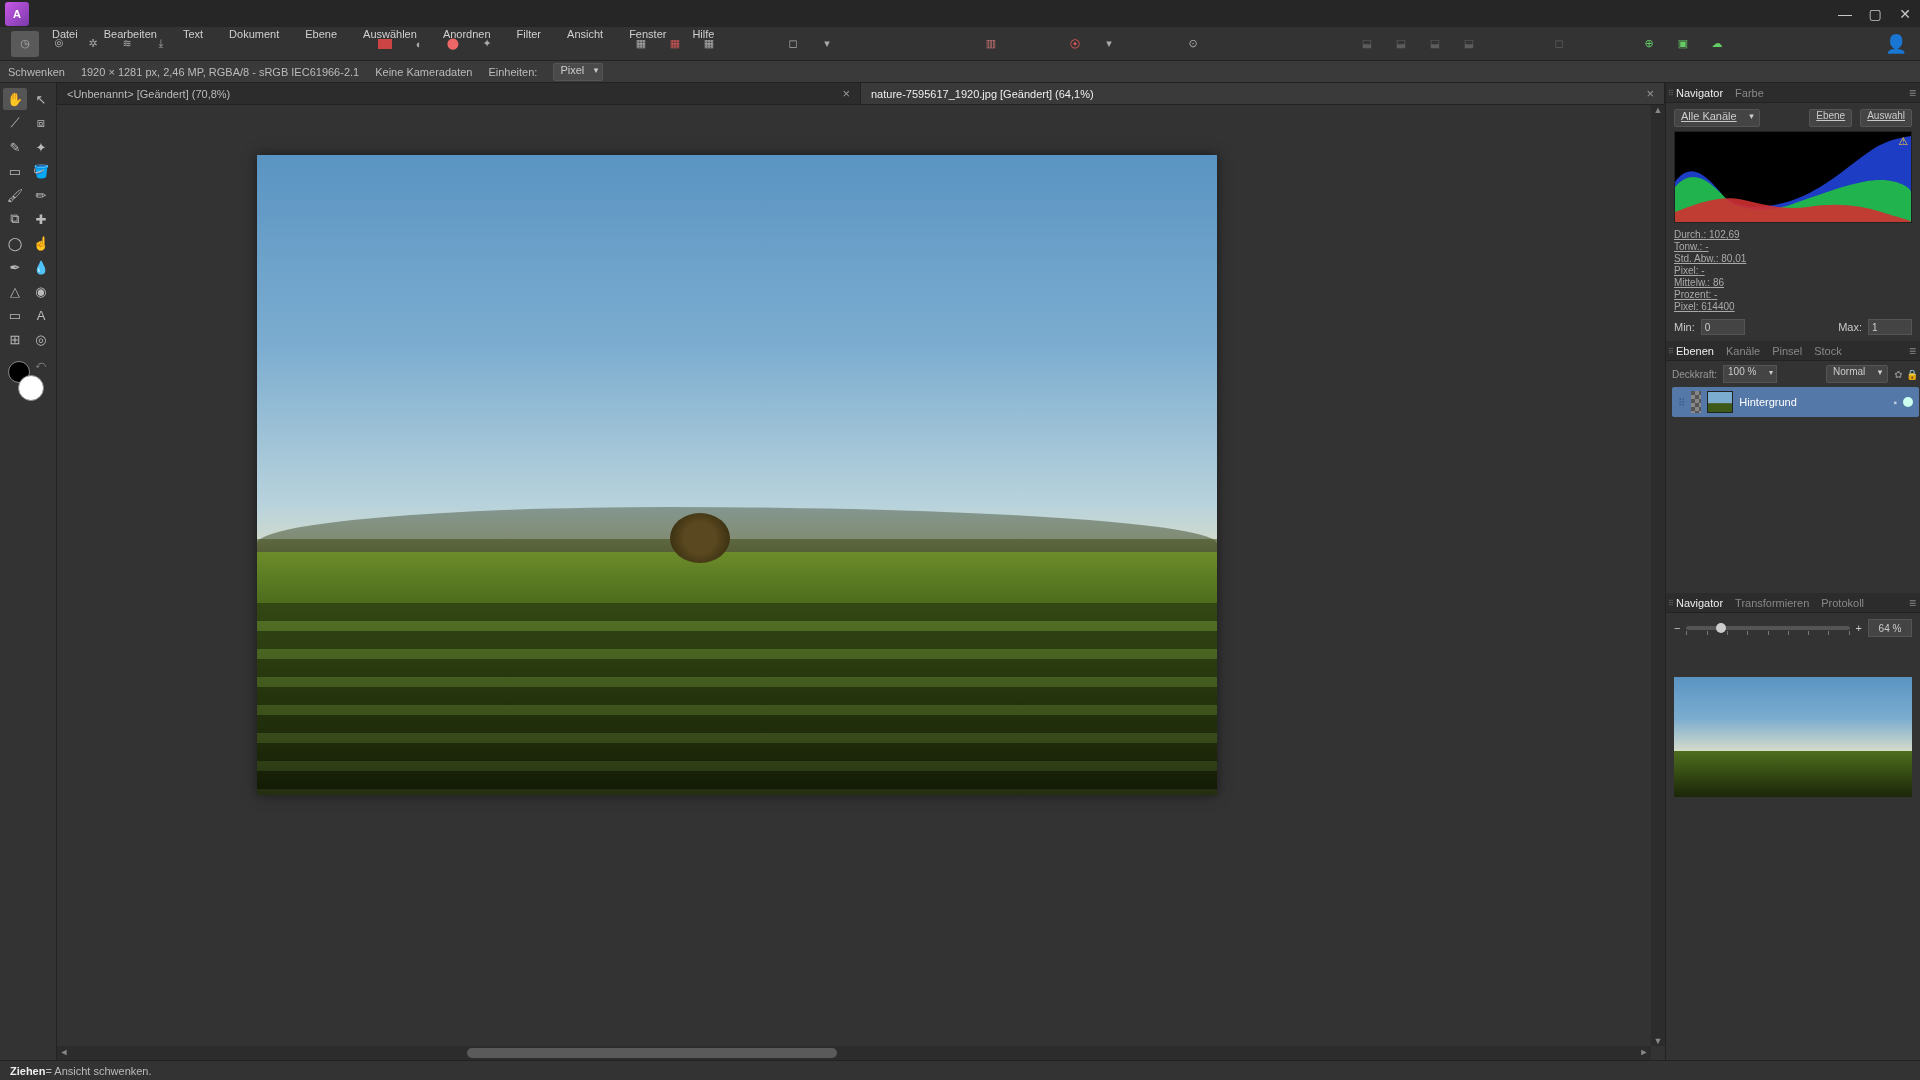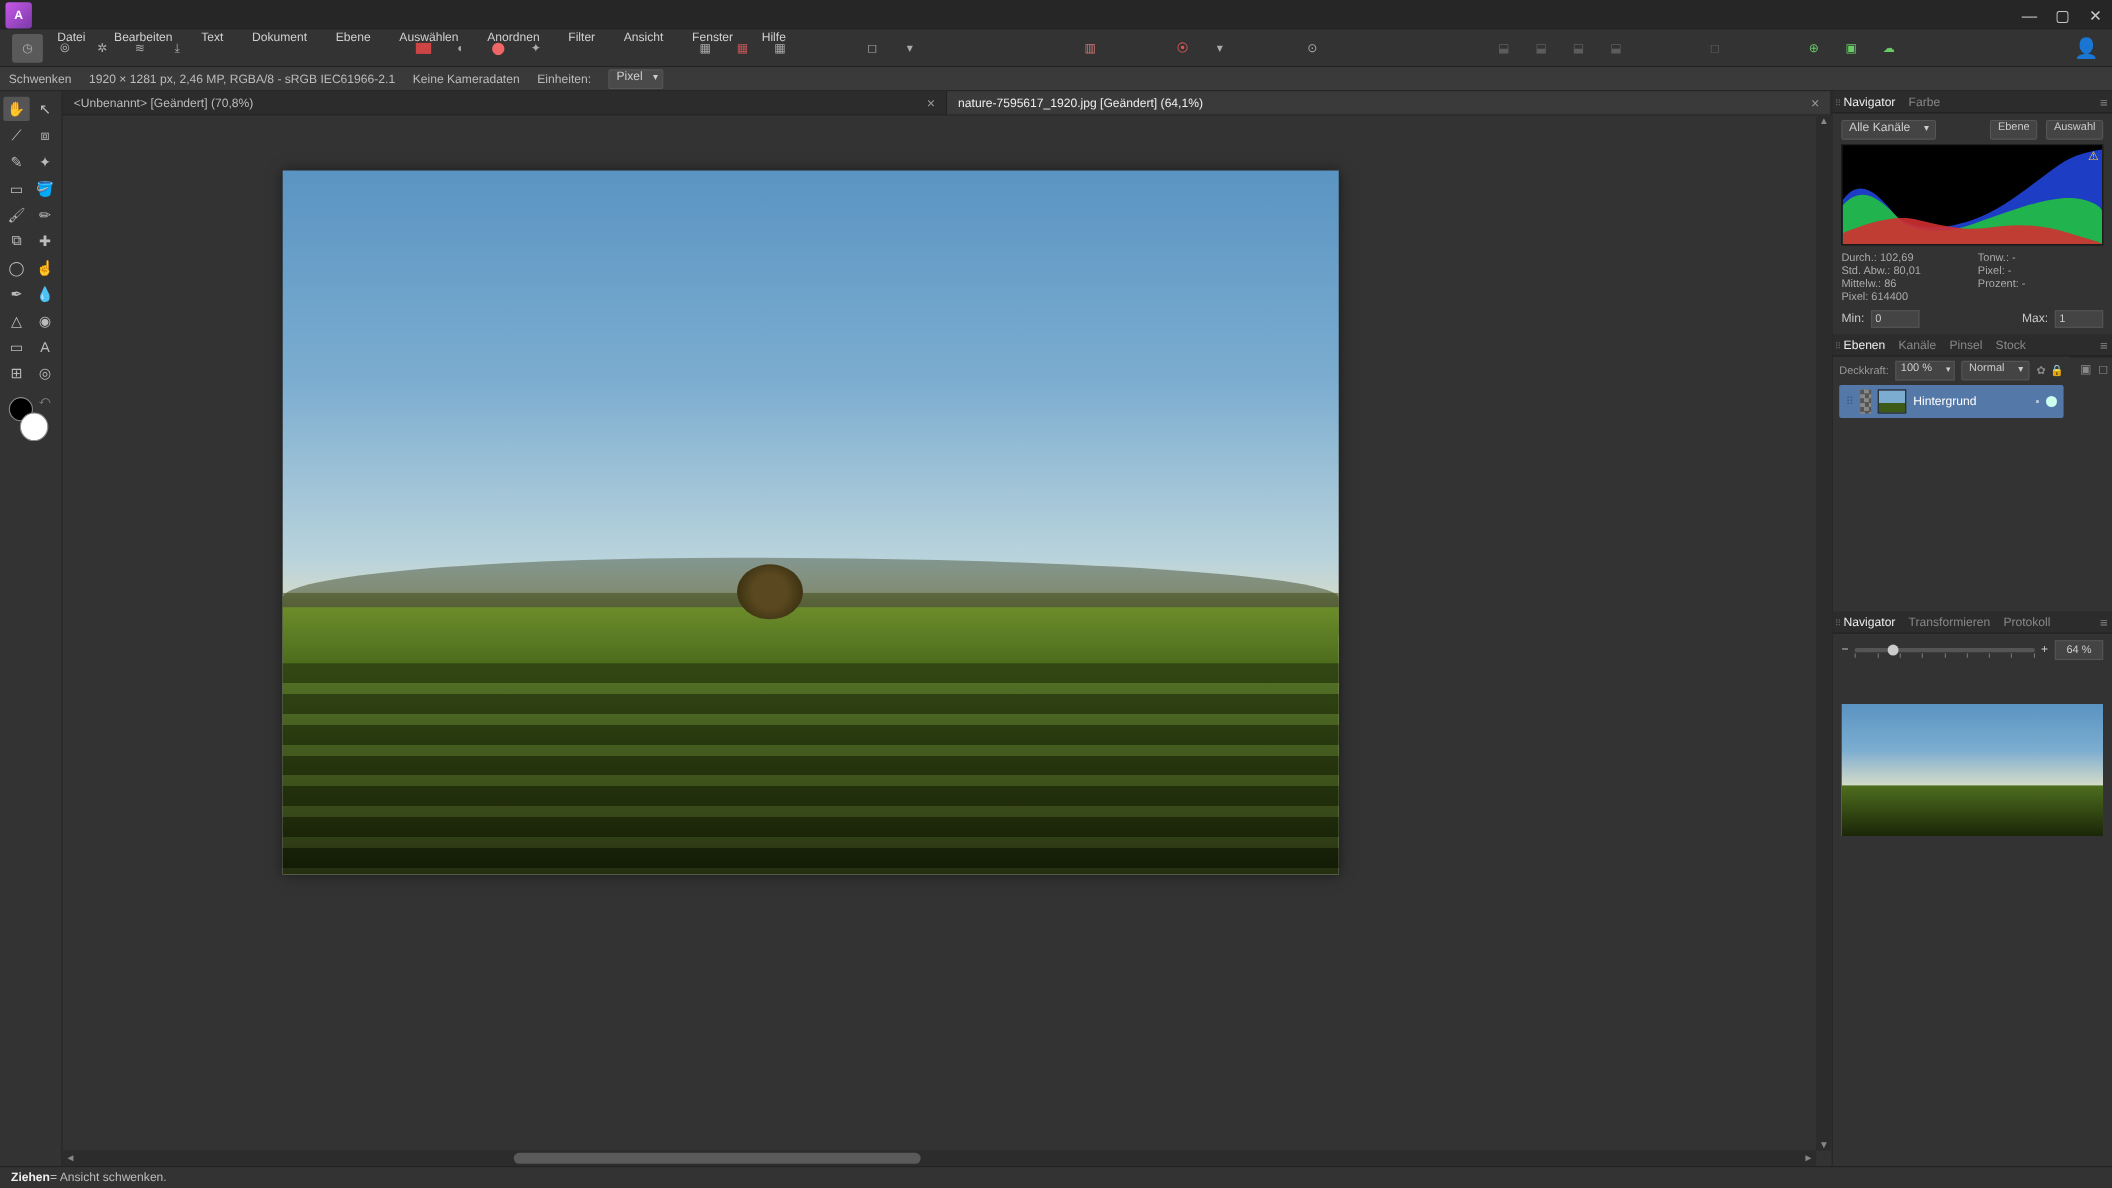--- a/index.html
+++ b/index.html
@@ -59,36 +59,36 @@
 
 
 .panels { width: 255px; background: #333; border-left: 1px solid #222; display: flex; flex-direction: column; font-size:11px; }
 .panel-tabs { height: 20px; background: #2c2c2c; display: flex; align-items: center; padding-left: 10px; gap: 12px; border-bottom:1px solid #222; position:relative; }
 .panel-tab { color: #888; }
 .panel-tab.active { color: #eee; }
 .panel-menu-icon { position:absolute; right:6px; top:3px; color:#888; font-size:12px; letter-spacing:-2px; }
 .panel-drag { position:absolute; left:2px; top:6px; color:#666; font-size:8px; }
 
 .histogram-panel { padding: 6px 8px; background:#333; }
-.hist-top { display:flex; align-items:flex-end; gap:8px; margin-bottom:4px; }
+.hist-top { display:flex; align-items:flex-end; gap:8px; margin-bottom:4px;text-decoration:underline; }
 .hist-select { background:#444; border:1px solid #555; color:#ccc; height:18px; padding:0 22px 0 6px; font-size:11px; position:relative; border-radius:2px; }
 .hist-select::after { content:"▾"; position:absolute; right:5px; top:1px; font-size:9px; }
 .hist-btn { background:#444; border:1px solid #555; color:#ccc; height:18px; padding:0 6px; font-size:10px; border-radius:2px; }
 .histogram { height: 92px; background: #000; position: relative; overflow:hidden; border:1px solid #222; }
 .hist-warning { position:absolute; top:3px; right:3px; color:#ffcc33; font-size:11px; }
 .hist-svg { width:100%; height:100%; display:block; }
-.hist-stats { display: grid; grid-template-columns: 1fr 1fr; gap: 1px 10px; margin-top: 6px; font-size:10px; color:#aaa; }
+.hist-stats { display: grid; grid-template-columns: 1fr; gap: 1px 10px; margin-top: 6px; font-size:10px; color:#aaa;text-decoration:underline; }
 .hist-minmax { display:flex; align-items:center; justify-content:space-between; margin-top:6px; gap:6px; }
 .hist-minmax input { width:44px; height:16px; background:#444; border:1px solid #555; color:#ccc; font-size:10px; padding:0 3px; }
 
 .layers-panel { flex: 0 0 auto; display:flex; flex-direction:row; }
 .layers-body { padding: 4px 6px; }
 .layers-top { display:flex; align-items:center; gap:6px; font-size:10px; color:#999; margin-bottom:4px; }
 .opacity-input { background:#444; border:1px solid #555; color:#ccc; width:54px; height:18px; font-size:10px; padding:0 14px 0 4px; position:relative; }
-.blend-select { background:#444; border:1px solid #555; color:#ccc; height:18px; padding:0 22px 0 6px; font-size:10px; border-radius:2px; position:relative; flex:1; }
+.blend-select { background:#444; border:1px solid #555; color:#ccc; height:18px; padding:0 22px 0 6px; font-size:10px; border-radius:2px; position:relative; flex:1;margin-left:43px; }
 .blend-select::after { content:"▾"; position:absolute; right:5px; top:1px; font-size:9px; }
 .layer-icons-right { display:flex; gap:4px; color:#888; }
 .layer-item { height: 30px; background: #5478a8; display: flex; align-items: center; padding: 0 6px; gap: 6px; border-radius:2px; margin-bottom:2px; }
 .layer-drag-handle { color:#3a5a88; font-size:10px; }
 .layer-thumb { width: 26px; height: 22px; background: linear-gradient(to bottom, #7cadd0 55%, #3d5a18 58%); border:1px solid #222; }
 .layer-checker { width:10px; height:22px; background: repeating-conic-gradient(#888 0 25%, #555 0 50%) 0 0/8px 8px; }
 .layer-name { color: #fff; flex:1; }
 .layer-lock { color:#bcd; font-size:10px; }
 .layer-vis { width:10px; height:10px; border-radius:50%; background:#cfe; }
 .layer-spacer { height: 170px; }

